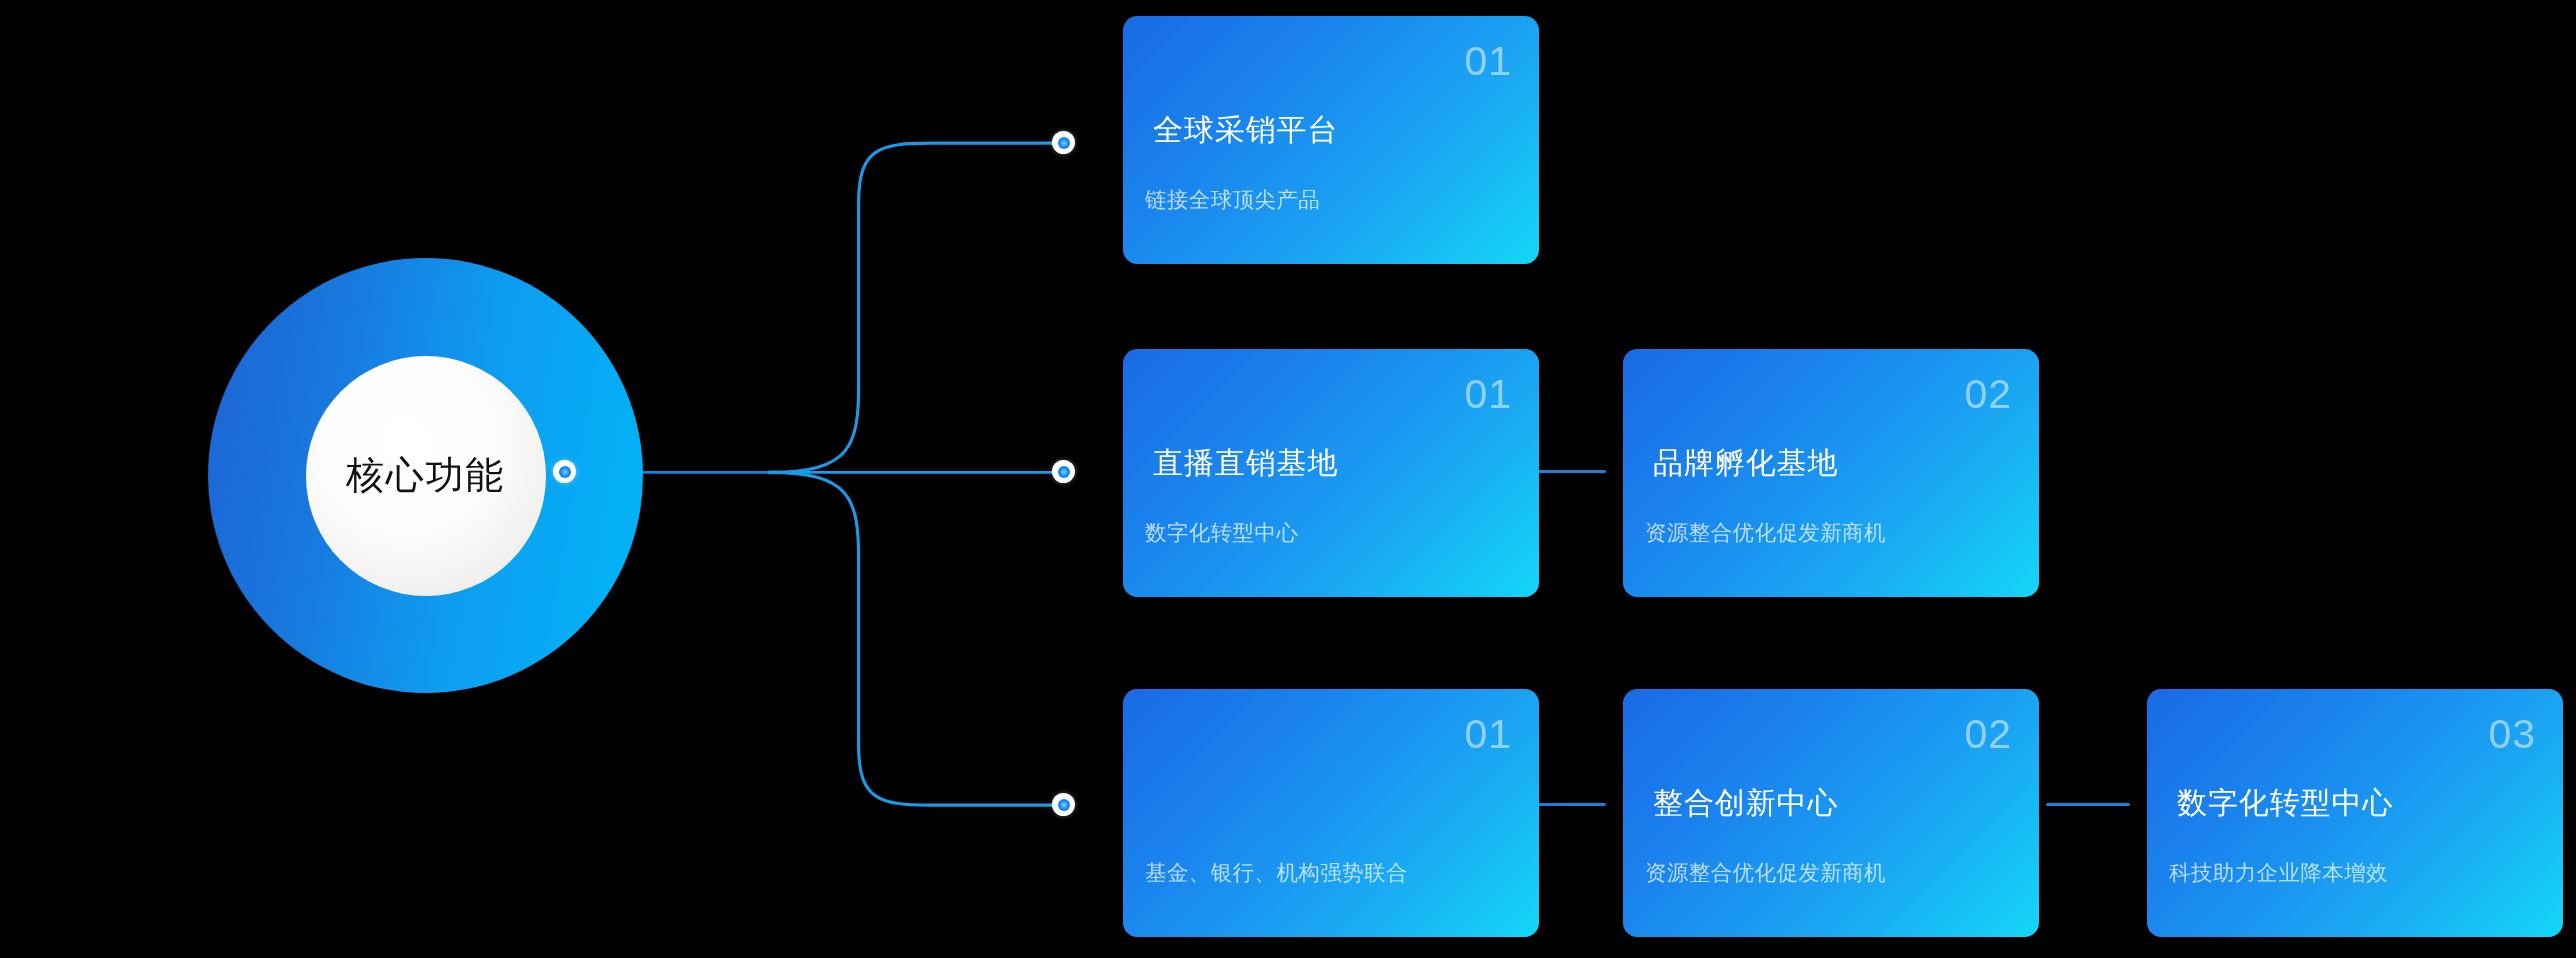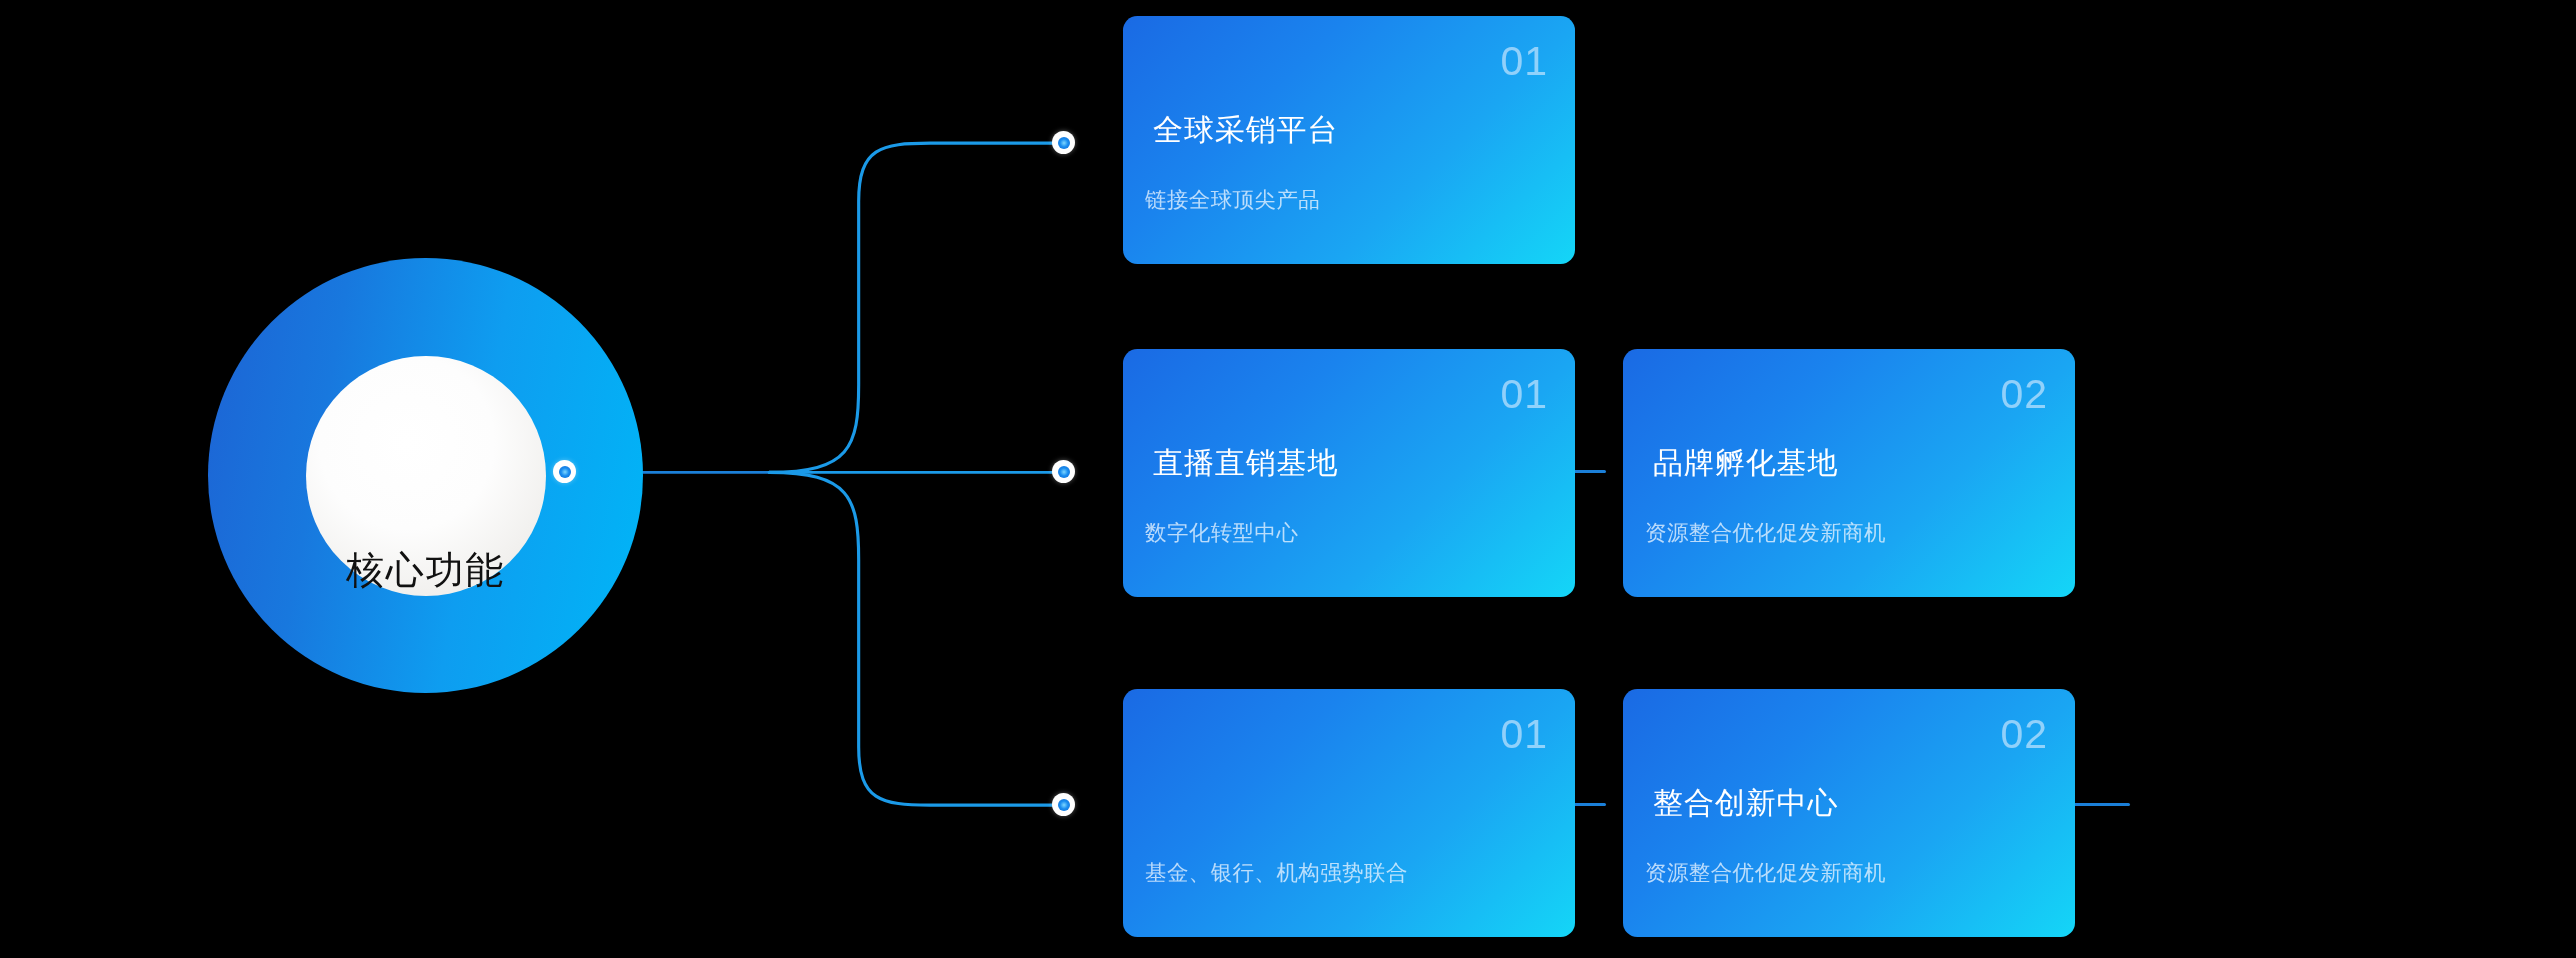--- a/index.html
+++ b/index.html
@@ -34,21 +34,21 @@
   .hub-inner {
     position: absolute;
     left: 50%;
     top: 50%;
     transform: translate(-50%, -50%);
     width: 240px;
     height: 240px;
     border-radius: 50%;
     background: radial-gradient(circle at 42% 36%, #ffffff 0%, #fdfdfd 42%, #f2f1ef 72%, #e8e7e4 100%);
     display: flex;
-    align-items: flex-end;
+    align-items: center;
     justify-content: center;
   }
   .hub-label {
     font-size: 38px;
     letter-spacing: 1.8px;
     color: #111111;
     font-weight: 400;
     white-space: nowrap;
   }
 
@@ -80,21 +80,21 @@
     content: "";
     width: 12.5px;
     height: 12.5px;
     border-radius: 50%;
     background: radial-gradient(circle at 50% 50%, #7fd8ff 0%, #1b8ef0 45%, #0b66d0 100%);
   }
 
   
   .card {
     position: absolute;
-    width: 452px;
+    width: 416px;
     height: 248px;
     border-radius: 14.3px;
     background: linear-gradient(135deg, #1a6ae4 0%, #1a83ee 32%, #1aa6f3 66%, #14d6f7 100%);
     box-sizing: border-box;
     padding: 0 30px;
     overflow: hidden;
   }
   .card-num {
     position: absolute;
     right: 27px;
@@ -186,15 +186,20 @@
 
   <div class="card" style="left:1123px; top:689px;">
     <span class="card-num">01</span>
     <span class="card-sub">基金、银行、机构强势联合</span>
   </div>
   <div class="card" style="left:1623px; top:689px;">
     <span class="card-num">02</span>
     <span class="card-title">整合创新中心</span>
     <span class="card-sub">资源整合优化促发新商机</span>
   </div>
+  <div class="card" style="left:2147px; top:689px;">
+    <span class="card-num">03</span>
+    <span class="card-title">数字化转型中心</span>
+    <span class="card-sub">科技助力企业降本增效</span>
+  </div>
 
 </div>
 
 
 </body></html>

